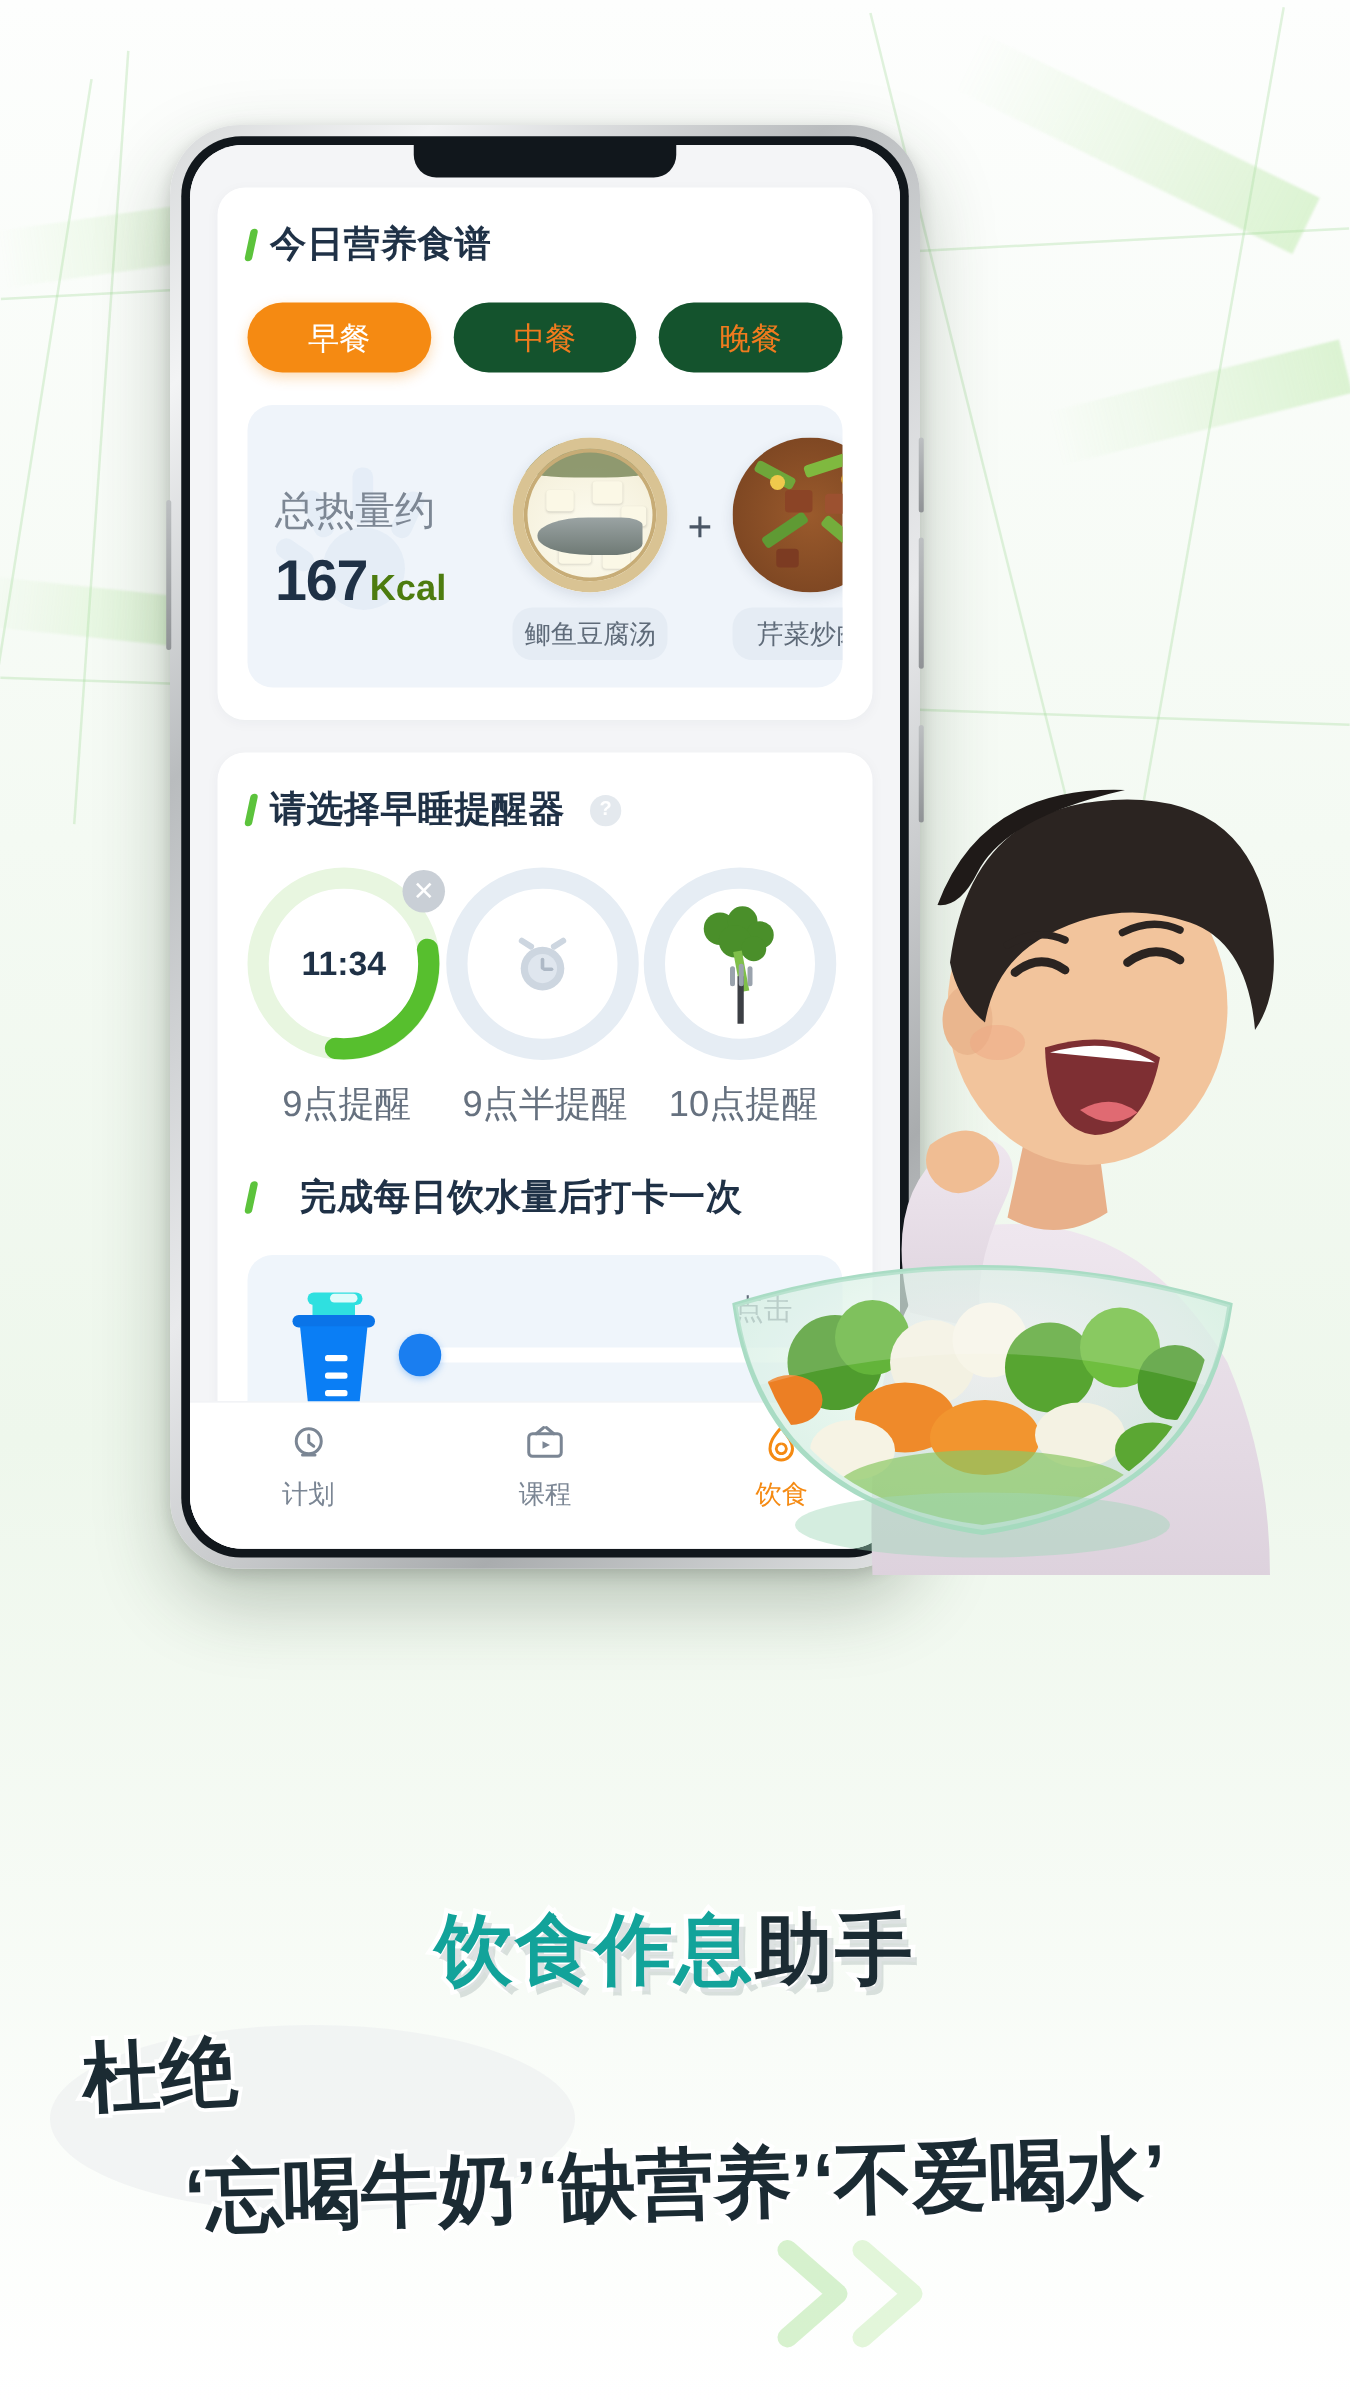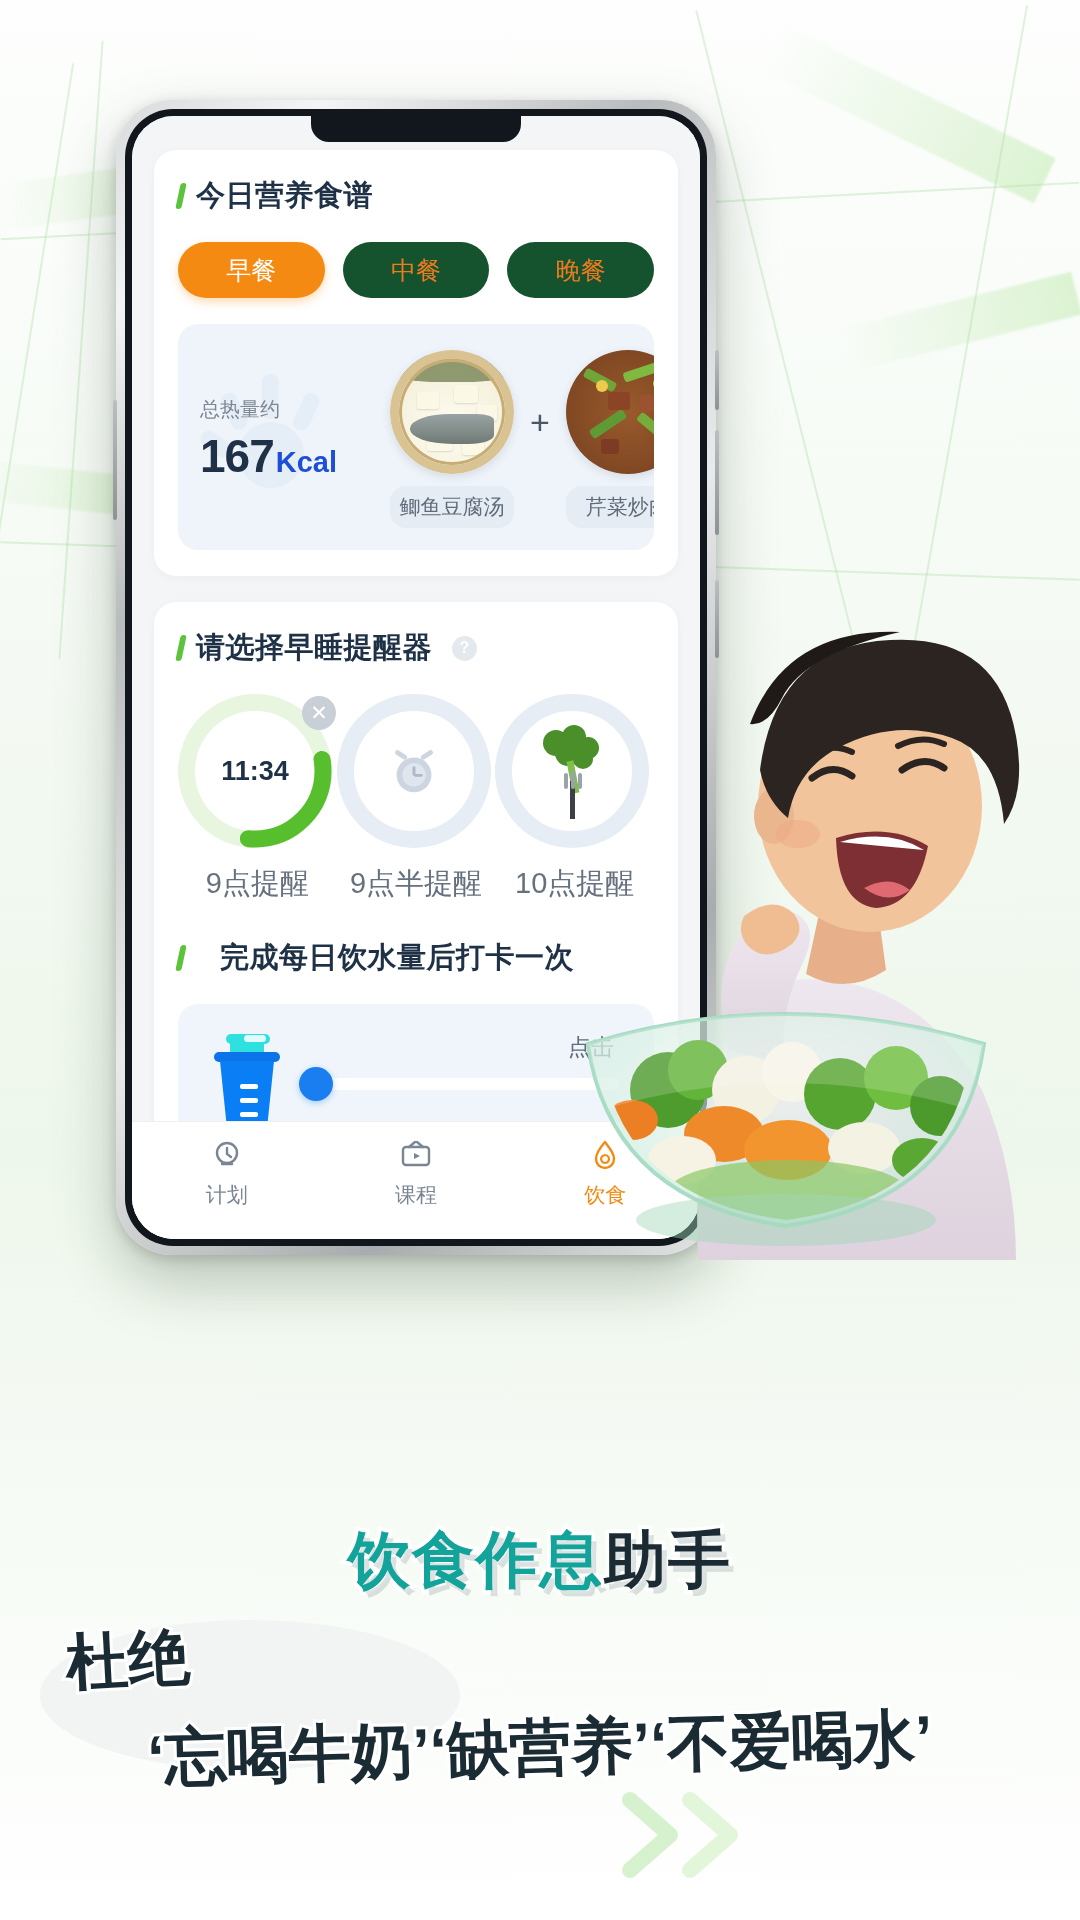--- a/index.html
+++ b/index.html
@@ -23,21 +23,21 @@
     filter: blur(1px);
   }
   .bg-line {
     position: absolute;
     background: rgba(170,220,160,0.35);
   }
 
   
   .phone {
     position: absolute;
-    left: 116px; top: 100px;
+    left: 136px; top: 100px;
     width: 600px; height: 1155px;
     border-radius: 56px;
     background: linear-gradient(135deg,#d8dadb 0%, #f3f4f5 12%, #b9bcbe 30%, #e9eaec 55%, #a9acae 80%, #e2e4e5 100%);
     padding: 9px;
     box-shadow: 0 26px 60px rgba(40,60,40,0.28), 0 4px 14px rgba(0,0,0,0.16);
   }
   .phone-inner {
     position: relative;
     width: 100%; height: 100%;
     border-radius: 48px;
@@ -135,24 +135,24 @@
     padding: 26px 22px 22px 22px;
     display: flex; align-items: center;
     min-height: 210px;
     overflow: hidden;
   }
   .cal-watermark {
     position: absolute; left: 18px; top: 38px;
     width: 150px; height: 150px; opacity: .55;
   }
   .cal-left { position: relative; z-index: 2; width: 190px; flex: 0 0 auto; }
-  .cal-label { font-size: 20px; color: #7d8794; margin-bottom: 6px; }
+  .cal-label { font-size: 32px; color: #7d8794; margin-bottom: 6px; }
   .cal-val { display: flex; align-items: baseline; }
   .cal-num { font-size: 46px; font-weight: 800; color: #1f3146; letter-spacing: -1px; }
-  .cal-unit { font-size: 29px; font-weight: 600; color: #1d4ed8; margin-left: 2px; }
+  .cal-unit { font-size: 29px; font-weight: 600; color: #4d7c0f; margin-left: 2px; }
 
   .dishes { display: flex; align-items: center; gap: 14px; position: relative; z-index: 2; }
   .dish { width: 124px; }
   .dish-img {
     width: 124px; height: 124px; border-radius: 50%;
     overflow: hidden; position: relative;
     box-shadow: 0 3px 10px rgba(30,50,70,0.12);
   }
   .dish-name {
     margin-top: 12px;

